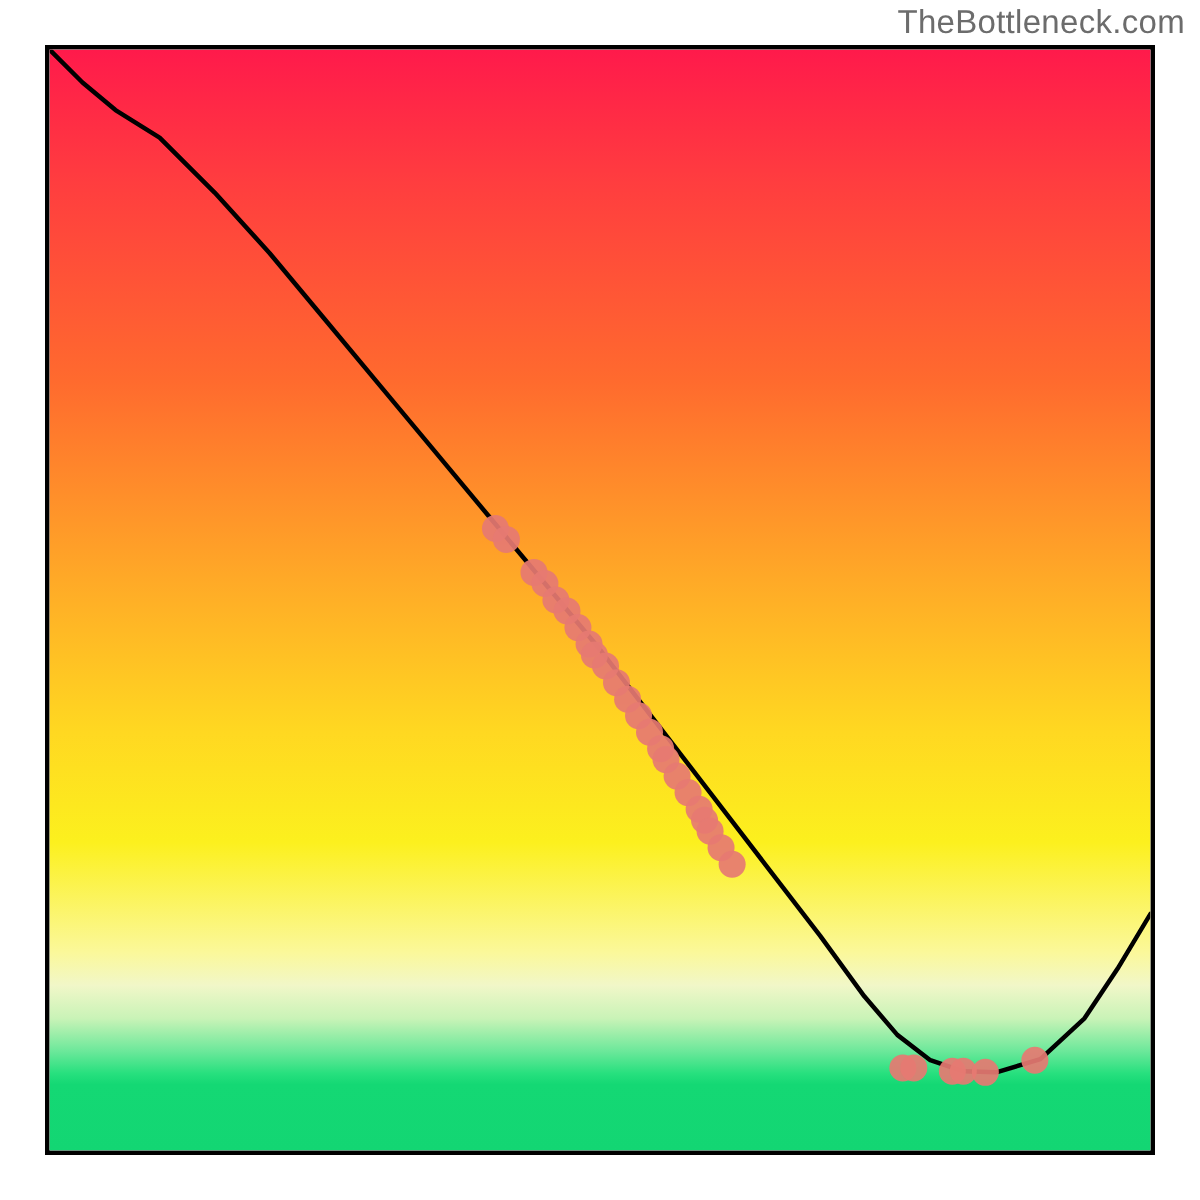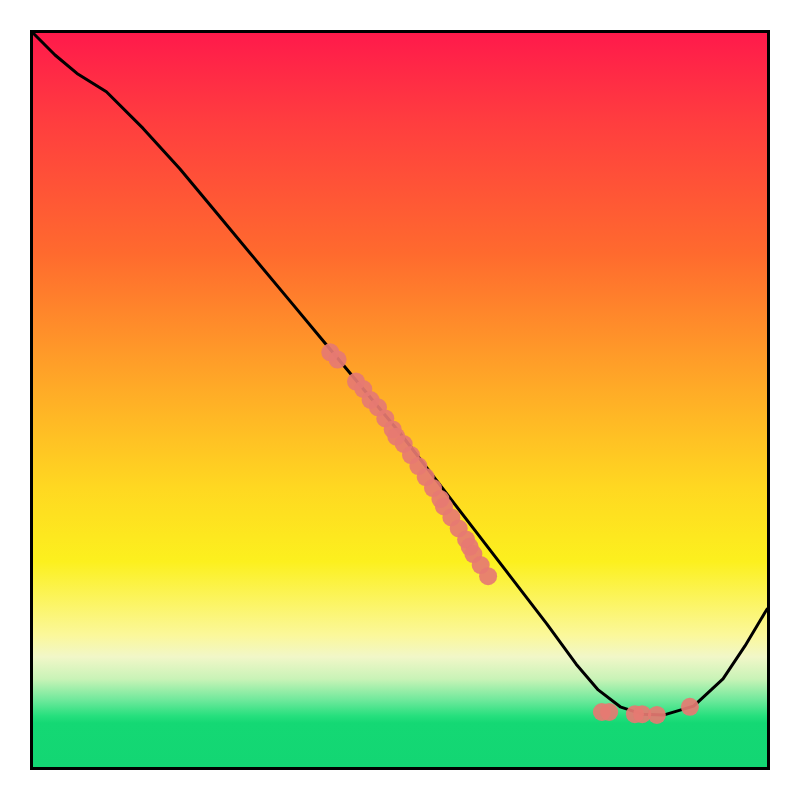--- a/index.html
+++ b/index.html
@@ -61,20 +61,21 @@
     inset: 0;
     width: 100%;
     height: 100%;
     z-index: 10;
   }
 </style>
 </head>
 <body>
 
 <div class="stage">
+  <div class="watermark">TheBottleneck.com</div>
 
   <div class="plot-area">
     <div class="gradient-bg"></div>
     <svg class="curve" viewBox="0 0 734 734" preserveAspectRatio="none">
       <path id="curve-path" fill="none" stroke="#000000" stroke-width="3" stroke-linecap="round" stroke-linejoin="round" d="M0.0 0.0 L22.0 22.0 L44.0 40.4 L73.4 58.7 L110.1 95.4 L146.8 135.8 L183.5 179.8 L220.2 223.9 L256.9 267.9 L293.6 312.0 L330.3 356.0 L367.0 400.0 L403.7 447.7 L440.4 495.4 L477.1 543.2 L513.8 590.9 L543.2 631.2 L565.2 656.9 L587.2 673.8 L609.2 681.2 L631.2 681.9 L660.6 673.1 L690.0 645.9 L712.0 612.9 L734.0 576.2"></path>
       <g id="markers">
           <circle cx="297.3" cy="319.3" r="9" fill="#e67a72" fill-opacity="0.92"></circle>
           <circle cx="304.6" cy="326.6" r="9" fill="#e67a72" fill-opacity="0.92"></circle>
           <circle cx="323.0" cy="348.6" r="9" fill="#e67a72" fill-opacity="0.92"></circle>
           <circle cx="330.3" cy="356.0" r="9" fill="#e67a72" fill-opacity="0.92"></circle>

